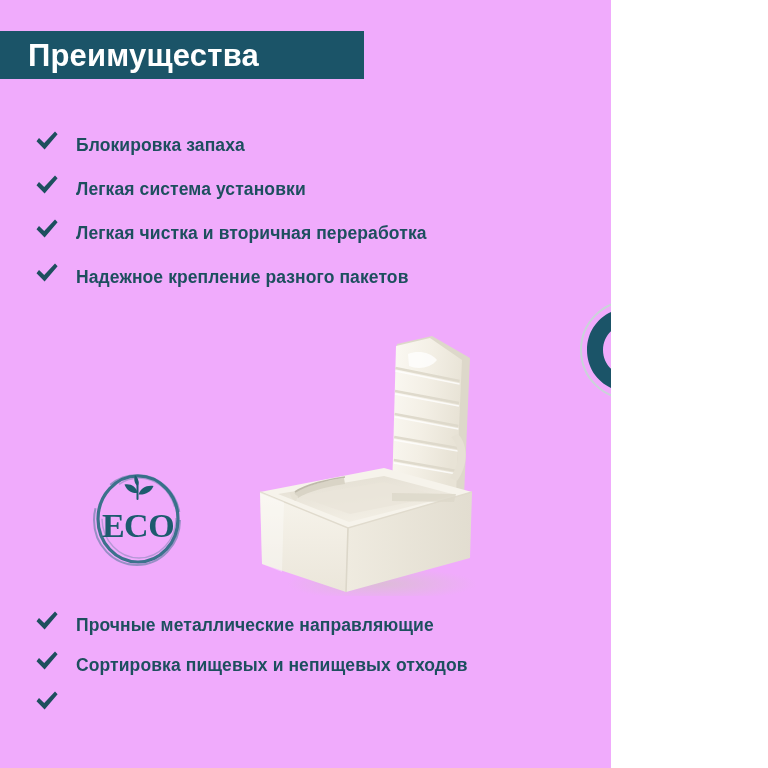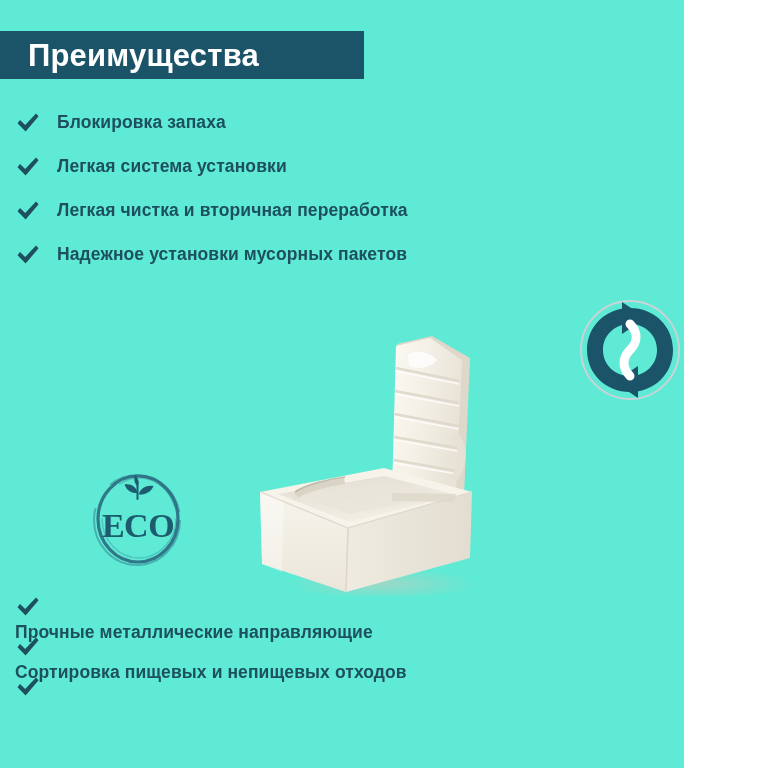--- a/index.html
+++ b/index.html
@@ -8,23 +8,23 @@
   }
   body {
     width: 768px;
     height: 768px;
     background: #ffffff;
     font-family: "Liberation Sans", sans-serif;
     overflow: hidden;
   }
   #page {
     position: relative;
-    width: 684px;
+    width: 611px;
     height: 768px;
-    background: #5eead4;
+    background: #f0abfc;
     overflow: hidden;
   }
 
   
   .title-banner {
     position: absolute;
     left: 0px;
     top: 31px;
     width: 364px;
     height: 48px;
@@ -45,25 +45,25 @@
   
   .feature-list {
     position: absolute;
     left: 0px;
   }
   #feature-list-top { top: 112px; }
   #feature-list-bottom { top: 596px; }
 
   .feature-row {
     display: flex;
-    align-items: flex-start;
+    align-items: flex-end;
     height: 44px;
-    padding-left: 15px;
-  }
-  #feature-list-bottom .feature-row { height: 40px; flex-direction: column; }
+    padding-left: 34px;
+  }
+  #feature-list-bottom .feature-row { height: 40px; }
 
   .check-icon {
     width: 26px;
     height: 26px;
     flex: 0 0 26px;
     margin-right: 16px;
     position: relative;
     top: -1px;
   }
   .check-icon svg { display: block; width: 26px; height: 26px; }
@@ -143,21 +143,21 @@
       </span>
       <span class="feature-text">Легкая чистка и вторичная переработка</span>
     </div>
 
     <div class="feature-row">
       <span class="check-icon">
         <svg viewBox="0 0 26 26" xmlns="http://www.w3.org/2000/svg">
           <path d="M2.5 12.3 L5.0 9.0 L10.2 14.0 L21.0 2.6 L23.6 5.2 L10.6 20.6 Z" fill="#1d4f5e"></path>
         </svg>
       </span>
-      <span class="feature-text">Надежное установки мусорных пакетов</span>
+      <span class="feature-text">Надежное крепление разного пакетов</span>
     </div>
 
   </div>
 
   <div class="eco-badge">
     <svg viewBox="0 0 96 104" xmlns="http://www.w3.org/2000/svg">
 
       <ellipse cx="48" cy="53" rx="40" ry="43" fill="none" stroke="#2d6d82" stroke-width="3.2" opacity="0.92"></ellipse>
       <ellipse cx="47" cy="54" rx="43" ry="45" fill="none" stroke="#2d6d82" stroke-width="2.0" opacity="0.45" stroke-dasharray="150 28 90 22"></ellipse>
       <ellipse cx="49" cy="52" rx="37" ry="40" fill="none" stroke="#2d6d82" stroke-width="1.4" opacity="0.30" stroke-dasharray="120 40 70 30"></ellipse>

